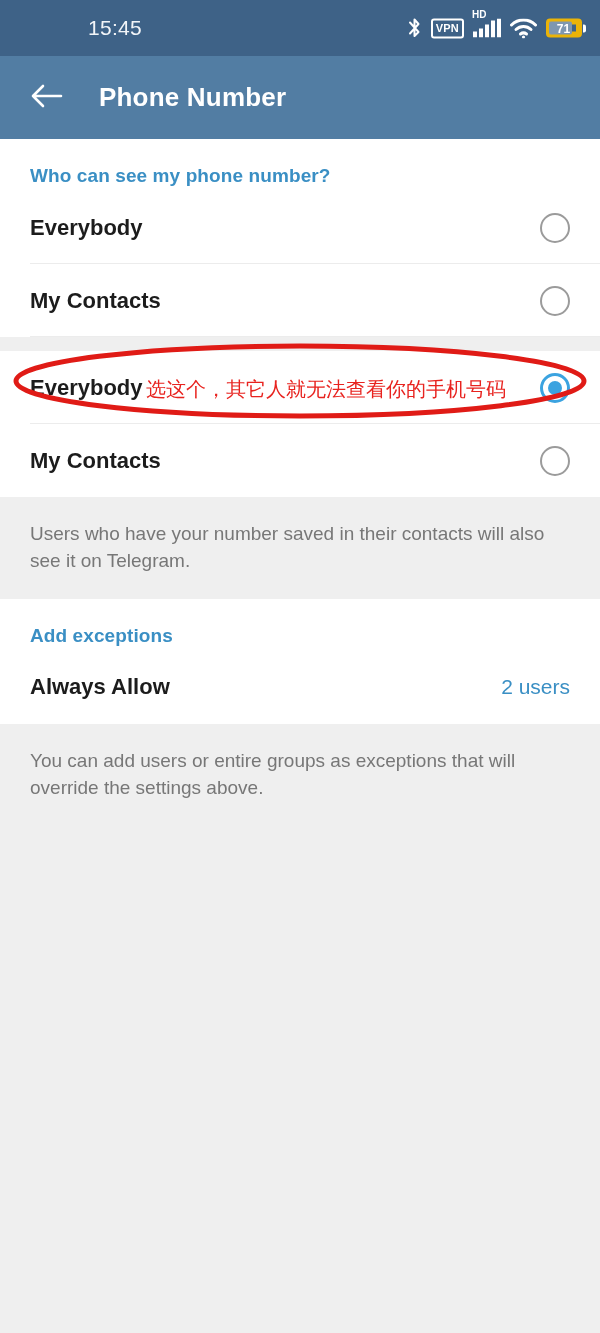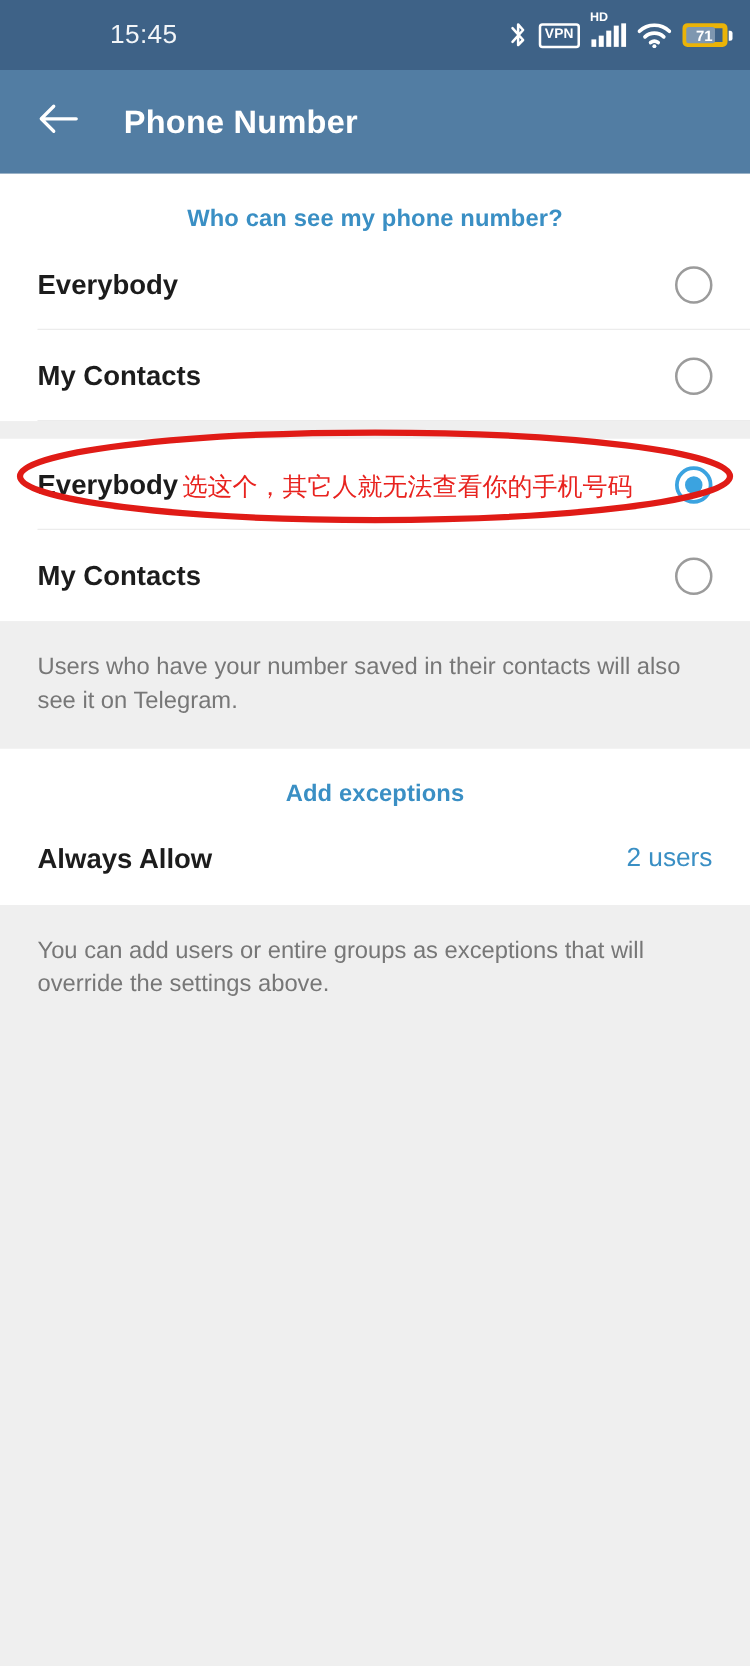--- a/index.html
+++ b/index.html
@@ -32,21 +32,21 @@
   }
   .hdwrap { position:relative; display:flex; align-items:flex-end; }
   .hd-label {
     position:absolute; top:-9px; left:-1px;
     font-size:10px; font-weight:700; line-height:1; color:#fff;
   }
   .batt {
     position:relative; display:flex; align-items:center;
   }
   .batt-body {
-    width:36px; height:19px; border:4px solid #eab308; border-radius:4px;
+    width:36px; height:19px; border:6px solid #eab308; border-radius:4px;
     display:flex; align-items:center; justify-content:center;
   }
   .batt-fill {
     position:absolute; left:3px; top:3px; bottom:3px; width:23px;
     background:#7e97b0; border-radius:2px;
   }
   .batt-num {
     position:relative; font-size:12px; font-weight:700; line-height:1;
     color:#ffffff; z-index:2; padding-right:1px;
   }
@@ -62,21 +62,21 @@
   .back-btn {
     width:42px; height:42px; display:flex; align-items:center; justify-content:center;
     cursor:pointer; flex:none;
   }
   .appbar-title {
     margin-left:31px; color:#ffffff;
     font-size:26px; font-weight:700; letter-spacing:.2px;
   }
 
   
-  .card { background:#ffffff;text-align:center; }
+  .card { background:#ffffff; }
   .gap { height:14px; background:#efefef; }
 
   .section-title {
     color:#3a8fc4; font-size:19px; font-weight:700;
     padding:26px 30px 4px 30px; letter-spacing:.1px;
   }
 
   .row {
     position:relative; height:73px;
     display:flex; align-items:center;

